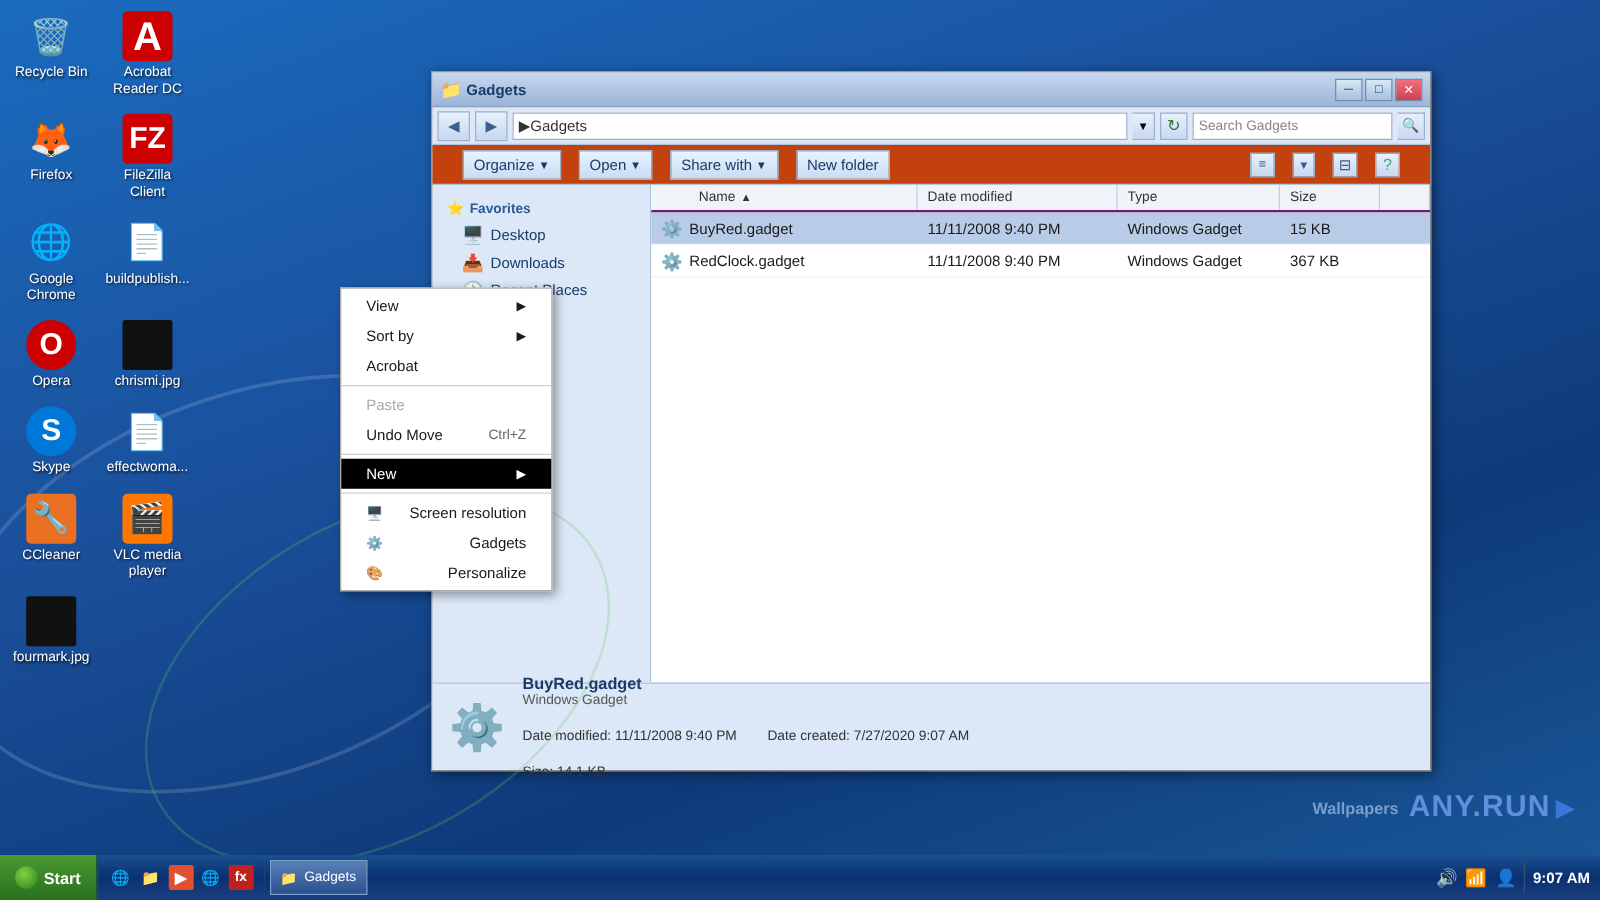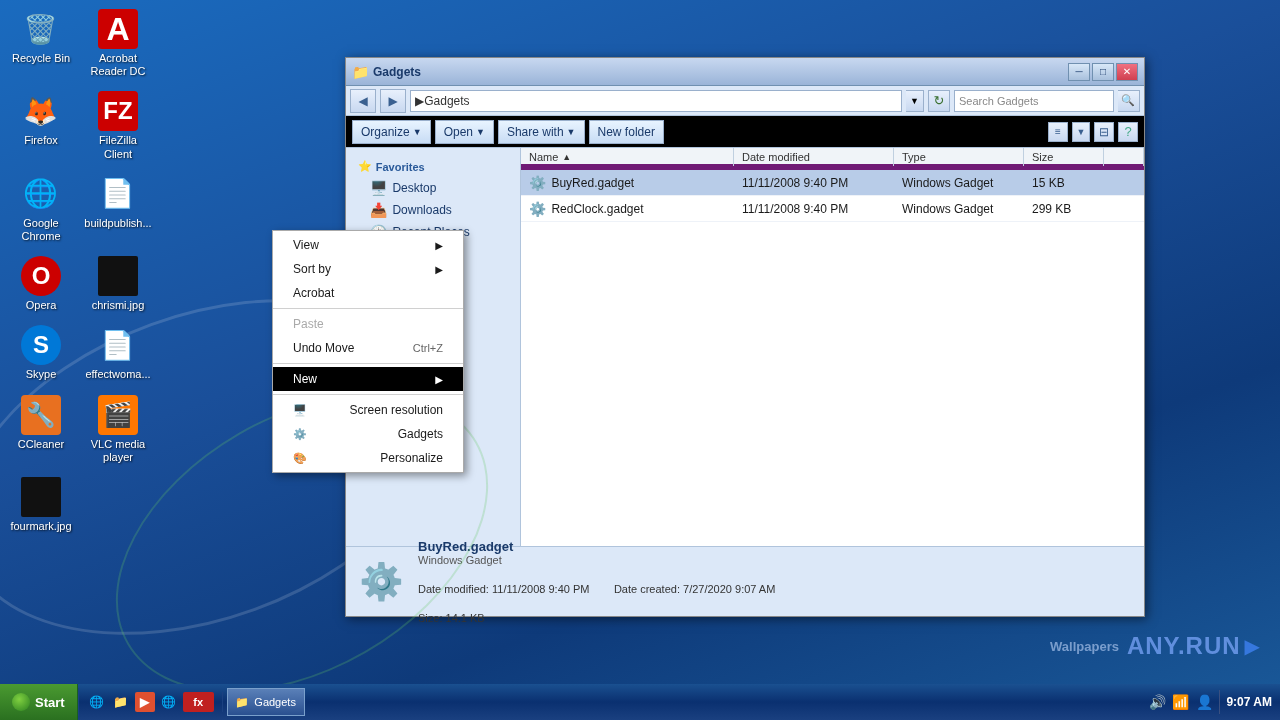--- a/index.html
+++ b/index.html
@@ -212,24 +212,24 @@
       justify-content: center;
       cursor: pointer;
       font-size: 11px;
     }
 
     
     .action-bar {
       display: flex;
       align-items: center;
       height: 32px;
-      background: #000000;
-      padding: 0 6px;
+      background: #c2410c;
+      padding: 0 24px;
       border-bottom: 1px solid #b0c4dc;
-      gap: 4px;
+      gap: 14px;
     }
     .action-btn {
       height: 24px;
       background: linear-gradient(180deg, #e8f4ff, #c8dcf4);
       border: 1px solid #9ab0cc;
       padding: 0 8px;
       display: flex;
       align-items: center;
       gap: 3px;
       cursor: pointer;
@@ -279,21 +279,22 @@
       flex-direction: column;
       background: white;
     }
 
     
     .col-headers {
       display: grid;
       grid-template-columns: 1fr 160px 130px 80px 40px;
       height: 22px;
       background: #f0f4f8;
-      border-bottom: 6px solid #701a75;
+      border-bottom: 2px solid #701a75;
+      padding-left: 30px;
     }
     .col-header {
       padding: 3px 8px;
       font-size: 11px;
       color: #333;
       border-right: 1px solid #c0d0e0;
       display: flex;
       align-items: center;
       cursor: pointer;
       user-select: none;
@@ -356,21 +357,21 @@
       font-size: 11px;
       color: #333;
       margin-top: 17px;
     }
 
     
     .context-menu {
       position: absolute;
       top: 230px;
       left: 272px;
-      width: 192px;
+      width: 170px;
       background: white;
       border: 1px solid #aaa;
       box-shadow: 3px 3px 8px rgba(0,0,0,0.4);
       z-index: 1000;
       padding: 2px 0;
     }
     .ctx-item {
       padding: 5px 20px;
       font-size: 12px;
       color: #1a1a1a;
@@ -645,21 +646,21 @@
           <div class="file-cell">15 KB</div>
           <div class="file-cell"></div>
         </div>
         <div class="file-row">
           <div class="file-cell">
             <span class="file-icon">⚙️</span>
             <span>RedClock.gadget</span>
           </div>
           <div class="file-cell">11/11/2008 9:40 PM</div>
           <div class="file-cell">Windows Gadget</div>
-          <div class="file-cell">299 KB</div>
+          <div class="file-cell">367 KB</div>
           <div class="file-cell"></div>
         </div>
       </div>
     </div>
 
     <div class="status-bar">
       <div class="status-file-icon">⚙️</div>
       <div class="status-info">
         <div class="status-name">BuyRed.gadget</div>
         <div class="status-type">Windows Gadget</div>
@@ -733,21 +734,21 @@
       <div class="start-orb"></div>
       <span>Start</span>
     </div>
     <div style="width:1px; height:28px; background:#1a4080;"></div>
 
     <div style="display:flex; align-items:center; gap:4px; padding:0 8px; border-right:1px solid #1a4080;">
       <div style="width:20px; height:20px; display:flex; align-items:center; justify-content:center; cursor:pointer;">🌐</div>
       <div style="width:20px; height:20px; display:flex; align-items:center; justify-content:center; cursor:pointer;">📁</div>
       <div style="width:20px; height:20px; display:flex; align-items:center; justify-content:center; cursor:pointer; font-size:12px; background:#e05030; color:white; border-radius:2px; font-weight:bold;">▶</div>
       <div style="width:20px; height:20px; display:flex; align-items:center; justify-content:center; cursor:pointer;">🌐</div>
-      <div style="width:31px; height:20px; display:flex; align-items:center; justify-content:center; cursor:pointer; font-size:11px; background:#c02020; color:white; border-radius:2px; font-weight:bold;">fx</div>
+      <div style="width:20px; height:20px; display:flex; align-items:center; justify-content:center; cursor:pointer; font-size:11px; background:#c02020; color:white; border-radius:2px; font-weight:bold;">fx</div>
     </div>
     <div class="taskbar-tasks">
       <div class="taskbar-task active">
         <span>📁</span>
         <span>Gadgets</span>
       </div>
     </div>
     <div class="taskbar-tray">
       <div class="tray-icon">🔊</div>
       <div class="tray-icon">📶</div>

